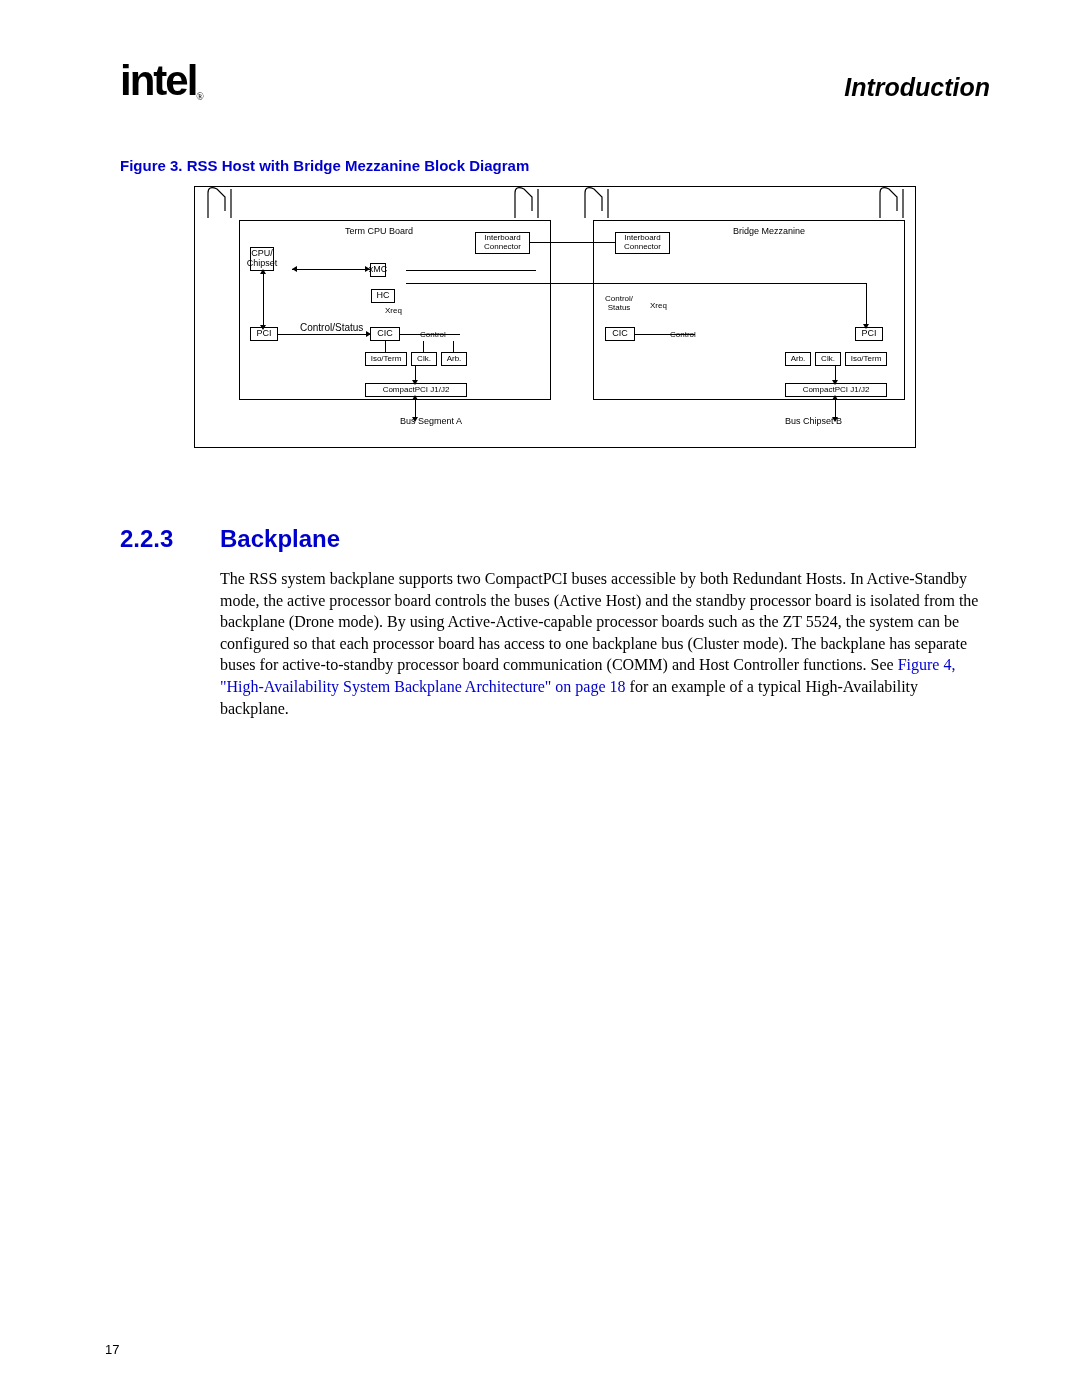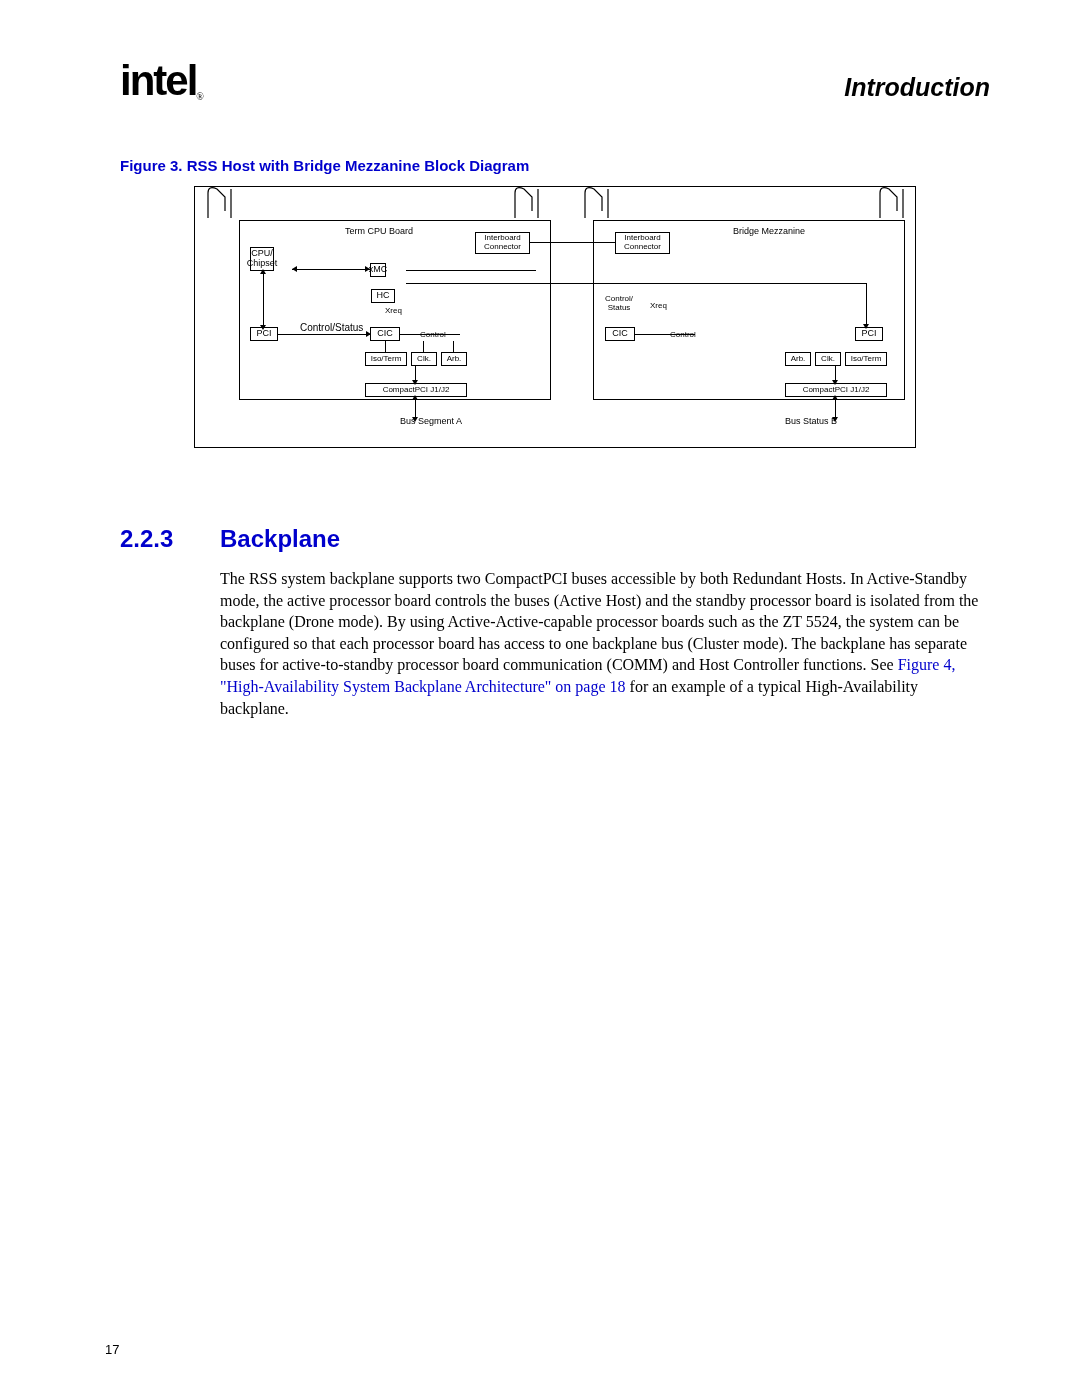--- a/index.html
+++ b/index.html
@@ -215,21 +215,21 @@
 
     <div class="box" style="left:590px; top:196px; width:102px; height:14px; font-size:8px;">CompactPCI J1/J2</div>
 
     <div class="label" style="left:190px; top:120px; font-size:8px;">Xreq</div>
     <div class="label" style="left:455px; top:115px; font-size:8px;">Xreq</div>
     <div class="label" style="left:105px; top:135px; font-size:10px;">Control/Status</div>
     <div class="label" style="left:225px; top:144px; font-size:8px;">Control</div>
     <div class="label" style="left:475px; top:144px; font-size:8px;">Control</div>
 
     <div class="label" style="left:205px; top:230px; font-size:9px;">Bus Segment A</div>
-    <div class="label" style="left:590px; top:230px; font-size:9px;">Bus Status B</div>
+    <div class="label" style="left:590px; top:230px; font-size:9px;">Bus Chipset B</div>
 
     <div class="arrow hline" style="left:97px; top:82px; width:78px;"></div>
     <div class="tri-r" style="left:170px; top:79px;"></div>
     <div class="tri-l" style="left:97px; top:79px;"></div>
 
     <div class="arrow vline" style="left:68px; top:84px; height:56px;"></div>
     <div class="tri-d" style="left:65px; top:138px;"></div>
     <div class="tri-u" style="left:65px; top:82px;"></div>
 
     <div class="arrow hline" style="left:83px; top:147px; width:92px;"></div>

